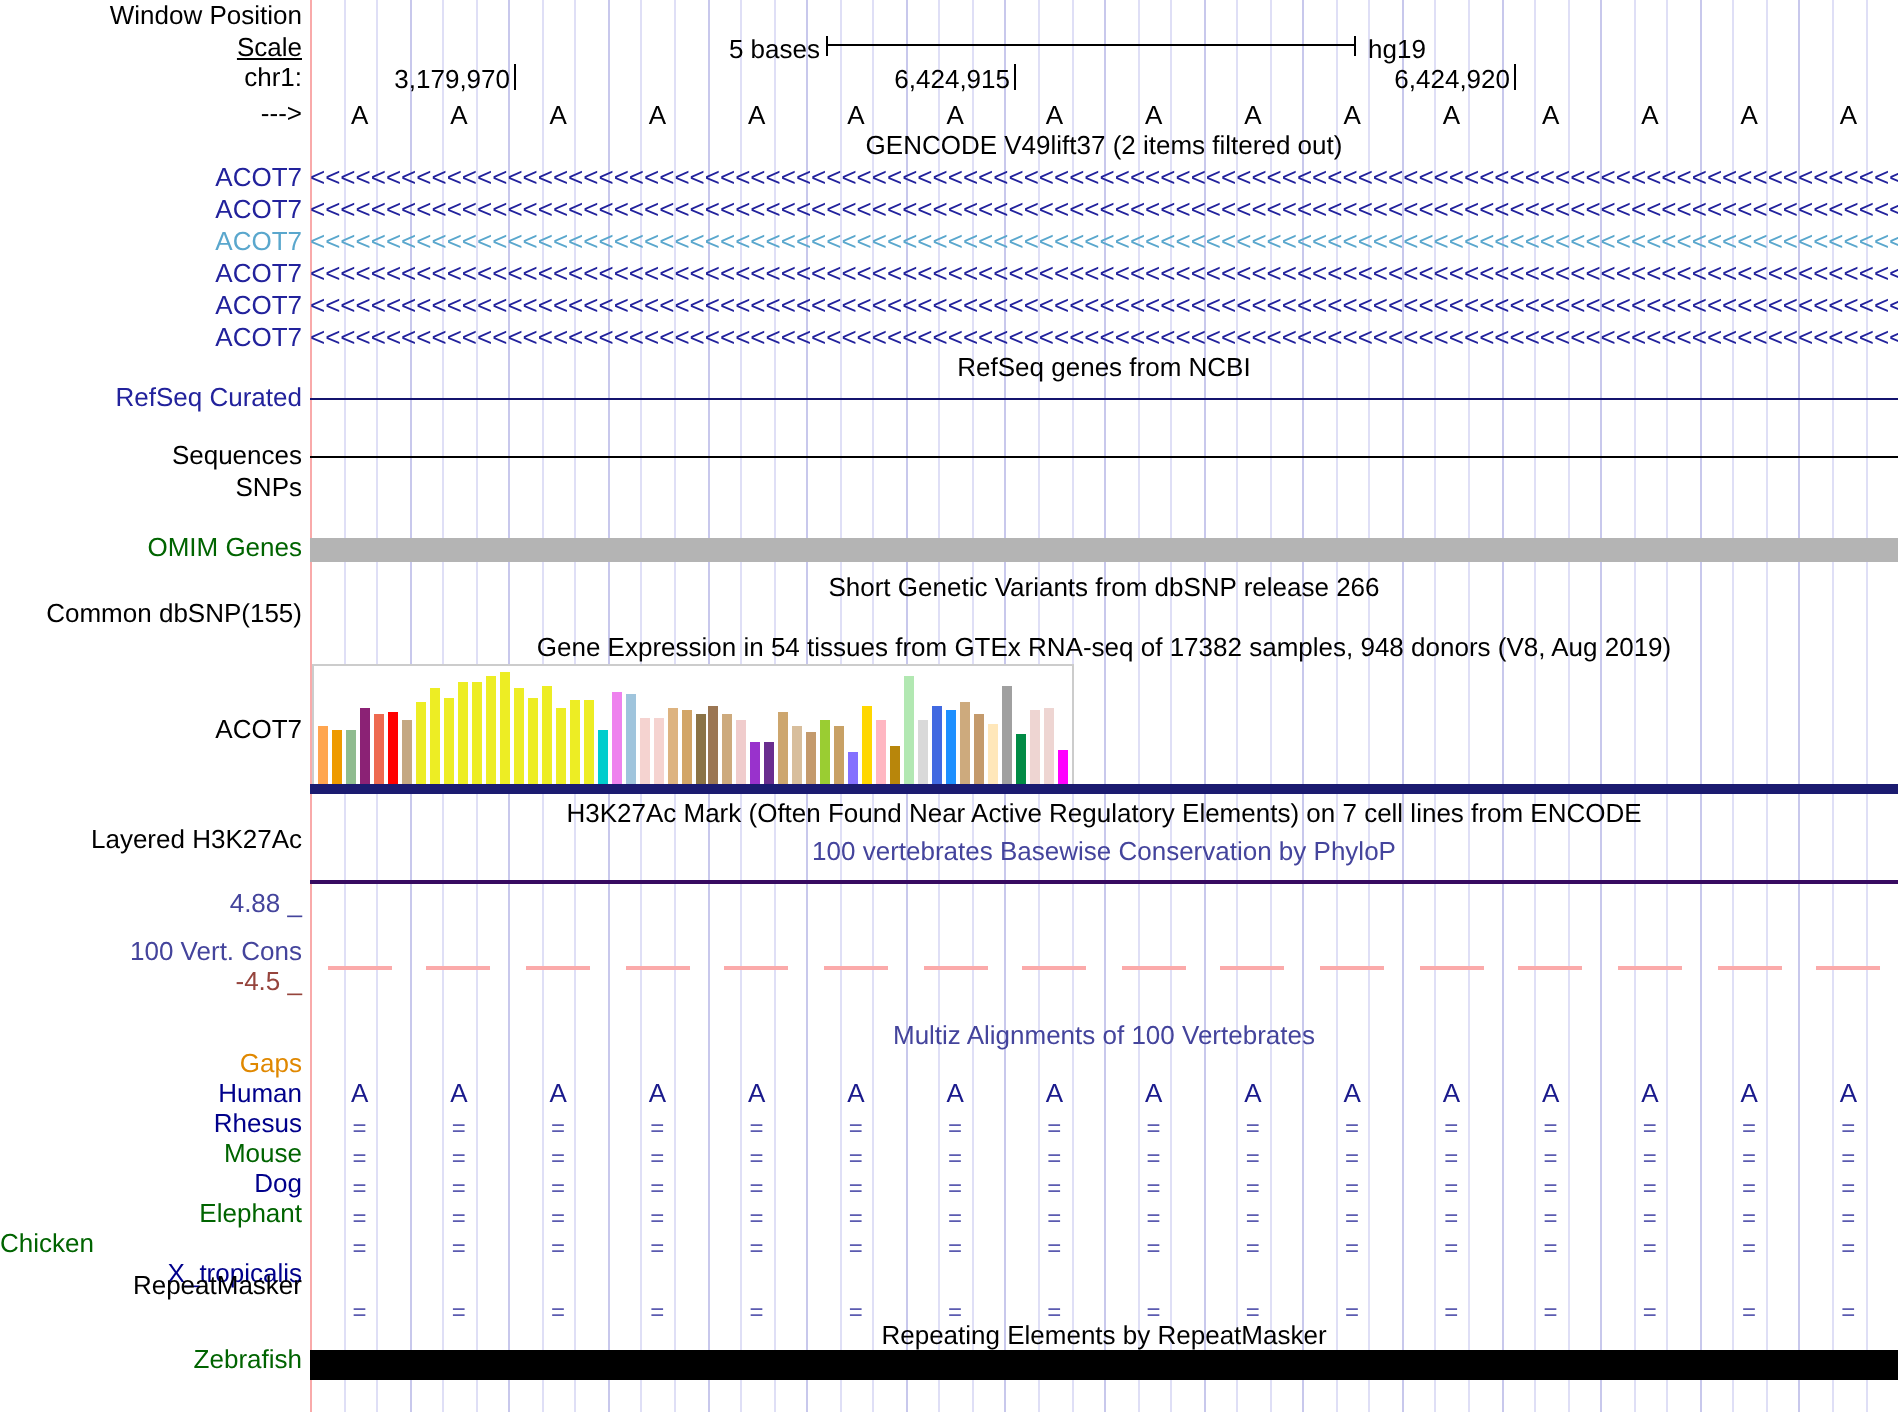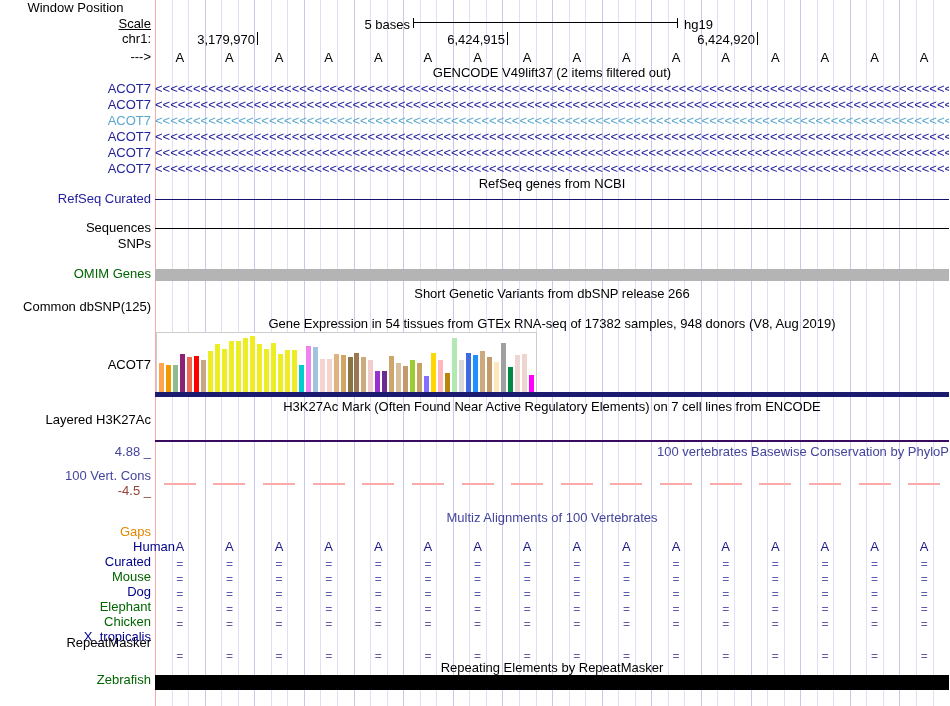--- a/index.html
+++ b/index.html
@@ -66,21 +66,21 @@
       <div style="left: 833.2px; top: 0px; width: 1px; height: 706px; position: absolute; background: rgb(223, 223, 246);"></div>
       <div style="left: 849.8px; top: 0px; width: 1px; height: 706px; position: absolute; background: rgb(200, 200, 236);"></div>
       <div style="left: 866.3px; top: 0px; width: 1px; height: 706px; position: absolute; background: rgb(223, 223, 246);"></div>
       <div style="left: 882.8px; top: 0px; width: 1px; height: 706px; position: absolute; background: rgb(223, 223, 246);"></div>
       <div style="left: 899.4px; top: 0px; width: 1px; height: 706px; position: absolute; background: rgb(200, 200, 236);"></div>
       <div style="left: 915.9px; top: 0px; width: 1px; height: 706px; position: absolute; background: rgb(223, 223, 246);"></div>
       <div style="left: 932.5px; top: 0px; width: 1px; height: 706px; position: absolute; background: rgb(223, 223, 246);"></div>
     </div>
   <div class="abs" id="marker" style="left: 155px; top: 0px; width: 1px; height: 706px; background: rgb(249, 170, 170);"></div>
 
-  <div class="lbl" style="top:1px;text-align:center;">Window Position</div>
+  <div class="lbl" style="top:1px;">Window Position</div>
 
   <div class="lbl" style="top:17px;text-decoration:underline;">Scale</div>
   <div class="abs" style="left:155px;top:17px;width:255px;text-align:right;">5 bases</div>
   <div class="scalebar" style="left:413px;top:18px;width:263px;">
       <div></div>
     </div>
   <div class="abs" style="left:684px;top:17px;">hg19</div>
 
   <div class="lbl" style="top:32px;">chr1:</div>
   <div id="coords">
@@ -134,21 +134,21 @@
 
   <div class="lbl" style="top:221px;">Sequences</div>
   <div class="hline" id="sequences-line" style="top: 228px; height: 1px; background: rgb(0, 0, 0);"></div>
 
   <div class="lbl" style="top:237px;">SNPs</div>
 
   <div class="lbl green" style="top:267px;">OMIM Genes</div>
   <div class="hline" id="omim-bar" style="top: 269px; height: 12px; background: rgb(180, 180, 180);"></div>
 
   <div class="ttl" style="top:287px;">Short Genetic Variants from dbSNP release 266</div>
-  <div class="lbl" style="top:300px;">Common dbSNP(125)</div>
+  <div class="lbl" style="top:300px;">Common dbSNP(155)</div>
 
   <div class="ttl" style="top:317px;">Gene Expression in 54 tissues from GTEx RNA-seq of 17382 samples, 948 donors (V8, Aug 2019)</div>
   <div class="lbl" style="top:358px;">ACOT7</div>
   <div class="gtexbox" id="gtexbox">
       <div style="left: 2px; bottom: 0px; width: 5px; height: 29px; background: rgb(255, 165, 79); position: absolute;"></div>
       <div style="left: 9px; bottom: 0px; width: 5px; height: 27px; background: rgb(238, 154, 0); position: absolute;"></div>
       <div style="left: 16px; bottom: 0px; width: 5px; height: 27px; background: rgb(143, 188, 143); position: absolute;"></div>
       <div style="left: 22.9px; bottom: 0px; width: 5px; height: 38px; background: rgb(139, 34, 117); position: absolute;"></div>
       <div style="left: 29.9px; bottom: 0px; width: 5px; height: 35px; background: rgb(238, 106, 80); position: absolute;"></div>
       <div style="left: 36.9px; bottom: 0px; width: 5px; height: 36px; background: rgb(255, 0, 0); position: absolute;"></div>
@@ -201,21 +201,21 @@
       <div style="left: 365px; bottom: 0px; width: 5px; height: 38px; background: rgb(238, 213, 210); position: absolute;"></div>
       <div style="left: 371.9px; bottom: 0px; width: 5px; height: 17px; background: rgb(255, 0, 255); position: absolute;"></div>
     </div>
   <div class="hline" id="gtex-baseline" style="top: 392px; height: 5px; background: rgb(27, 27, 112);"></div>
 
   <div class="ttl" style="top:400px;">H3K27Ac Mark (Often Found Near Active Regulatory Elements) on 7 cell lines from ENCODE</div>
   <div class="lbl" style="top:413px;">Layered H3K27Ac</div>
   <div class="hline" id="h3k27ac-line" style="top: 440px; height: 2px; background: rgb(56, 11, 97);"></div>
 
   <div class="lbl blue2" style="top:445px;">4.88 _</div>
-  <div class="ttl blue2" style="top:445px;text-align:right;">100 vertebrates Basewise Conservation by PhyloP</div>
+  <div class="ttl blue2" style="top:419px;">100 vertebrates Basewise Conservation by PhyloP</div>
   <div class="lbl blue2" style="top:469px;">100 Vert. Cons</div>
   <div id="phylop-dashes">
       <div style="left: 163.812px; top: 483px; width: 32px; height: 2px; background: rgb(251, 170, 170); position: absolute;"></div>
       <div style="left: 213.438px; top: 483px; width: 32px; height: 2px; background: rgb(251, 170, 170); position: absolute;"></div>
       <div style="left: 263.062px; top: 483px; width: 32px; height: 2px; background: rgb(251, 170, 170); position: absolute;"></div>
       <div style="left: 312.688px; top: 483px; width: 32px; height: 2px; background: rgb(251, 170, 170); position: absolute;"></div>
       <div style="left: 362.312px; top: 483px; width: 32px; height: 2px; background: rgb(251, 170, 170); position: absolute;"></div>
       <div style="left: 411.938px; top: 483px; width: 32px; height: 2px; background: rgb(251, 170, 170); position: absolute;"></div>
       <div style="left: 461.562px; top: 483px; width: 32px; height: 2px; background: rgb(251, 170, 170); position: absolute;"></div>
       <div style="left: 511.188px; top: 483px; width: 32px; height: 2px; background: rgb(251, 170, 170); position: absolute;"></div>
@@ -226,38 +226,38 @@
       <div style="left: 759.312px; top: 483px; width: 32px; height: 2px; background: rgb(251, 170, 170); position: absolute;"></div>
       <div style="left: 808.938px; top: 483px; width: 32px; height: 2px; background: rgb(251, 170, 170); position: absolute;"></div>
       <div style="left: 858.562px; top: 483px; width: 32px; height: 2px; background: rgb(251, 170, 170); position: absolute;"></div>
       <div style="left: 908.188px; top: 483px; width: 32px; height: 2px; background: rgb(251, 170, 170); position: absolute;"></div>
     </div>
   <div class="lbl maroon" style="top:484px;">-4.5 _</div>
 
   <div class="ttl blue2" style="top:511px;">Multiz Alignments of 100 Vertebrates</div>
   <div id="multiz">
       <div style="left: 0px; top: 525px; width: 151px; text-align: right; color: rgb(224, 136, 0); line-height: 14px; position: absolute;">Gaps</div>
-      <div style="left: 0px; top: 540px; width: 151px; text-align: right; color: rgb(0, 0, 139); line-height: 14px; position: absolute; margin-left: 24px;">Human</div>
+      <div style="left: 0px; top: 540px; width: 151px; text-align: right; color: rgb(0, 0, 139); line-height: 14px; position: absolute;">Human</div>
       <div style="left: 167.812px; top: 541px; width: 24px; text-align: center; color: rgb(26, 26, 140); font-size: 13px; line-height: 12px; position: absolute;">A</div>
       <div style="left: 217.438px; top: 541px; width: 24px; text-align: center; color: rgb(26, 26, 140); font-size: 13px; line-height: 12px; position: absolute;">A</div>
       <div style="left: 267.062px; top: 541px; width: 24px; text-align: center; color: rgb(26, 26, 140); font-size: 13px; line-height: 12px; position: absolute;">A</div>
       <div style="left: 316.688px; top: 541px; width: 24px; text-align: center; color: rgb(26, 26, 140); font-size: 13px; line-height: 12px; position: absolute;">A</div>
       <div style="left: 366.312px; top: 541px; width: 24px; text-align: center; color: rgb(26, 26, 140); font-size: 13px; line-height: 12px; position: absolute;">A</div>
       <div style="left: 415.938px; top: 541px; width: 24px; text-align: center; color: rgb(26, 26, 140); font-size: 13px; line-height: 12px; position: absolute;">A</div>
       <div style="left: 465.562px; top: 541px; width: 24px; text-align: center; color: rgb(26, 26, 140); font-size: 13px; line-height: 12px; position: absolute;">A</div>
       <div style="left: 515.188px; top: 541px; width: 24px; text-align: center; color: rgb(26, 26, 140); font-size: 13px; line-height: 12px; position: absolute;">A</div>
       <div style="left: 564.812px; top: 541px; width: 24px; text-align: center; color: rgb(26, 26, 140); font-size: 13px; line-height: 12px; position: absolute;">A</div>
       <div style="left: 614.438px; top: 541px; width: 24px; text-align: center; color: rgb(26, 26, 140); font-size: 13px; line-height: 12px; position: absolute;">A</div>
       <div style="left: 664.062px; top: 541px; width: 24px; text-align: center; color: rgb(26, 26, 140); font-size: 13px; line-height: 12px; position: absolute;">A</div>
       <div style="left: 713.688px; top: 541px; width: 24px; text-align: center; color: rgb(26, 26, 140); font-size: 13px; line-height: 12px; position: absolute;">A</div>
       <div style="left: 763.312px; top: 541px; width: 24px; text-align: center; color: rgb(26, 26, 140); font-size: 13px; line-height: 12px; position: absolute;">A</div>
       <div style="left: 812.938px; top: 541px; width: 24px; text-align: center; color: rgb(26, 26, 140); font-size: 13px; line-height: 12px; position: absolute;">A</div>
       <div style="left: 862.562px; top: 541px; width: 24px; text-align: center; color: rgb(26, 26, 140); font-size: 13px; line-height: 12px; position: absolute;">A</div>
       <div style="left: 912.188px; top: 541px; width: 24px; text-align: center; color: rgb(26, 26, 140); font-size: 13px; line-height: 12px; position: absolute;">A</div>
-      <div style="left: 0px; top: 555px; width: 151px; text-align: right; color: rgb(0, 0, 139); line-height: 14px; position: absolute;">Curated</div>
+      <div style="left: 0px; top: 555px; width: 151px; text-align: right; color: rgb(0, 0, 139); line-height: 14px; position: absolute;">Rhesus</div>
       <div style="left: 167.812px; top: 558px; width: 24px; text-align: center; color: rgb(91, 91, 176); font-size: 12px; line-height: 12px; position: absolute;">=</div>
       <div style="left: 217.438px; top: 558px; width: 24px; text-align: center; color: rgb(91, 91, 176); font-size: 12px; line-height: 12px; position: absolute;">=</div>
       <div style="left: 267.062px; top: 558px; width: 24px; text-align: center; color: rgb(91, 91, 176); font-size: 12px; line-height: 12px; position: absolute;">=</div>
       <div style="left: 316.688px; top: 558px; width: 24px; text-align: center; color: rgb(91, 91, 176); font-size: 12px; line-height: 12px; position: absolute;">=</div>
       <div style="left: 366.312px; top: 558px; width: 24px; text-align: center; color: rgb(91, 91, 176); font-size: 12px; line-height: 12px; position: absolute;">=</div>
       <div style="left: 415.938px; top: 558px; width: 24px; text-align: center; color: rgb(91, 91, 176); font-size: 12px; line-height: 12px; position: absolute;">=</div>
       <div style="left: 465.562px; top: 558px; width: 24px; text-align: center; color: rgb(91, 91, 176); font-size: 12px; line-height: 12px; position: absolute;">=</div>
       <div style="left: 515.188px; top: 558px; width: 24px; text-align: center; color: rgb(91, 91, 176); font-size: 12px; line-height: 12px; position: absolute;">=</div>
       <div style="left: 564.812px; top: 558px; width: 24px; text-align: center; color: rgb(91, 91, 176); font-size: 12px; line-height: 12px; position: absolute;">=</div>
       <div style="left: 614.438px; top: 558px; width: 24px; text-align: center; color: rgb(91, 91, 176); font-size: 12px; line-height: 12px; position: absolute;">=</div>
@@ -311,21 +311,21 @@
       <div style="left: 465.562px; top: 603px; width: 24px; text-align: center; color: rgb(91, 91, 176); font-size: 12px; line-height: 12px; position: absolute;">=</div>
       <div style="left: 515.188px; top: 603px; width: 24px; text-align: center; color: rgb(91, 91, 176); font-size: 12px; line-height: 12px; position: absolute;">=</div>
       <div style="left: 564.812px; top: 603px; width: 24px; text-align: center; color: rgb(91, 91, 176); font-size: 12px; line-height: 12px; position: absolute;">=</div>
       <div style="left: 614.438px; top: 603px; width: 24px; text-align: center; color: rgb(91, 91, 176); font-size: 12px; line-height: 12px; position: absolute;">=</div>
       <div style="left: 664.062px; top: 603px; width: 24px; text-align: center; color: rgb(91, 91, 176); font-size: 12px; line-height: 12px; position: absolute;">=</div>
       <div style="left: 713.688px; top: 603px; width: 24px; text-align: center; color: rgb(91, 91, 176); font-size: 12px; line-height: 12px; position: absolute;">=</div>
       <div style="left: 763.312px; top: 603px; width: 24px; text-align: center; color: rgb(91, 91, 176); font-size: 12px; line-height: 12px; position: absolute;">=</div>
       <div style="left: 812.938px; top: 603px; width: 24px; text-align: center; color: rgb(91, 91, 176); font-size: 12px; line-height: 12px; position: absolute;">=</div>
       <div style="left: 862.562px; top: 603px; width: 24px; text-align: center; color: rgb(91, 91, 176); font-size: 12px; line-height: 12px; position: absolute;">=</div>
       <div style="left: 912.188px; top: 603px; width: 24px; text-align: center; color: rgb(91, 91, 176); font-size: 12px; line-height: 12px; position: absolute;">=</div>
-      <div style="left: 0px; top: 615px; width: 151px; text-align: right; color: rgb(0, 100, 0); line-height: 14px; position: absolute;">Chicken</div>
+      <div style="left: 0px; top: 615px; width: 151px; color: rgb(0, 100, 0); line-height: 14px; position: absolute;">Chicken</div>
       <div style="left: 167.812px; top: 618px; width: 24px; text-align: center; color: rgb(91, 91, 176); font-size: 12px; line-height: 12px; position: absolute;">=</div>
       <div style="left: 217.438px; top: 618px; width: 24px; text-align: center; color: rgb(91, 91, 176); font-size: 12px; line-height: 12px; position: absolute;">=</div>
       <div style="left: 267.062px; top: 618px; width: 24px; text-align: center; color: rgb(91, 91, 176); font-size: 12px; line-height: 12px; position: absolute;">=</div>
       <div style="left: 316.688px; top: 618px; width: 24px; text-align: center; color: rgb(91, 91, 176); font-size: 12px; line-height: 12px; position: absolute;">=</div>
       <div style="left: 366.312px; top: 618px; width: 24px; text-align: center; color: rgb(91, 91, 176); font-size: 12px; line-height: 12px; position: absolute;">=</div>
       <div style="left: 415.938px; top: 618px; width: 24px; text-align: center; color: rgb(91, 91, 176); font-size: 12px; line-height: 12px; position: absolute;">=</div>
       <div style="left: 465.562px; top: 618px; width: 24px; text-align: center; color: rgb(91, 91, 176); font-size: 12px; line-height: 12px; position: absolute;">=</div>
       <div style="left: 515.188px; top: 618px; width: 24px; text-align: center; color: rgb(91, 91, 176); font-size: 12px; line-height: 12px; position: absolute;">=</div>
       <div style="left: 564.812px; top: 618px; width: 24px; text-align: center; color: rgb(91, 91, 176); font-size: 12px; line-height: 12px; position: absolute;">=</div>
       <div style="left: 614.438px; top: 618px; width: 24px; text-align: center; color: rgb(91, 91, 176); font-size: 12px; line-height: 12px; position: absolute;">=</div>

